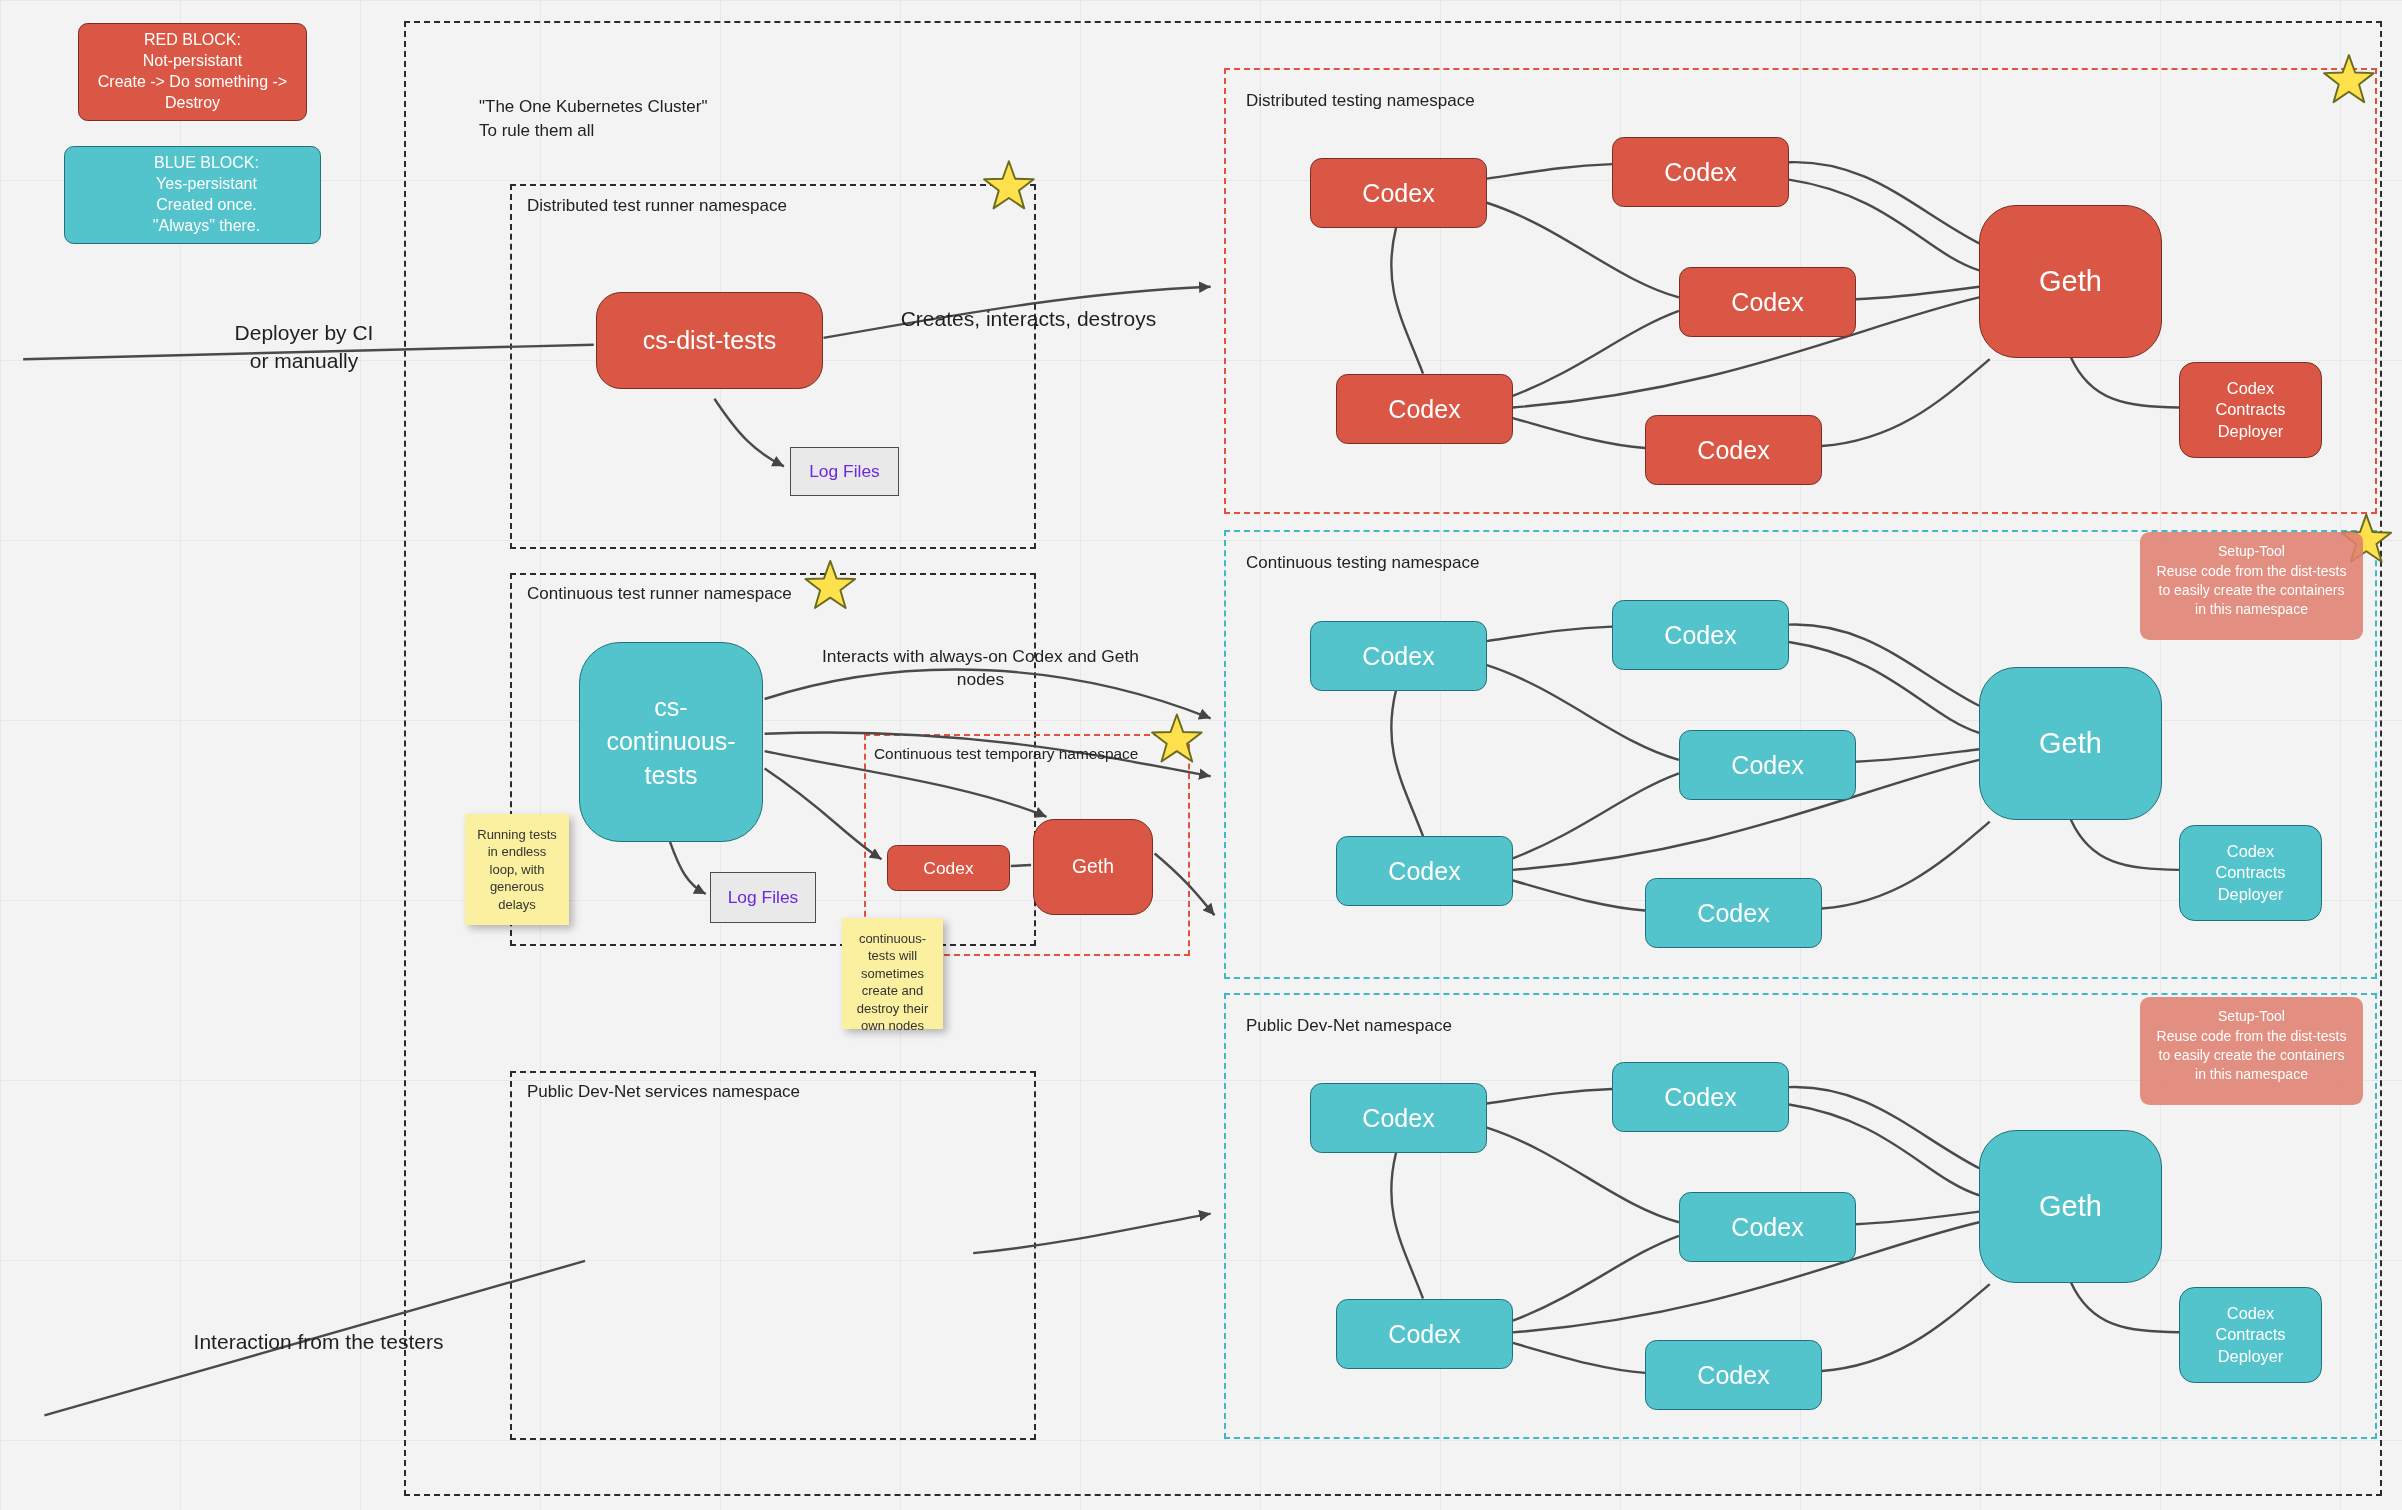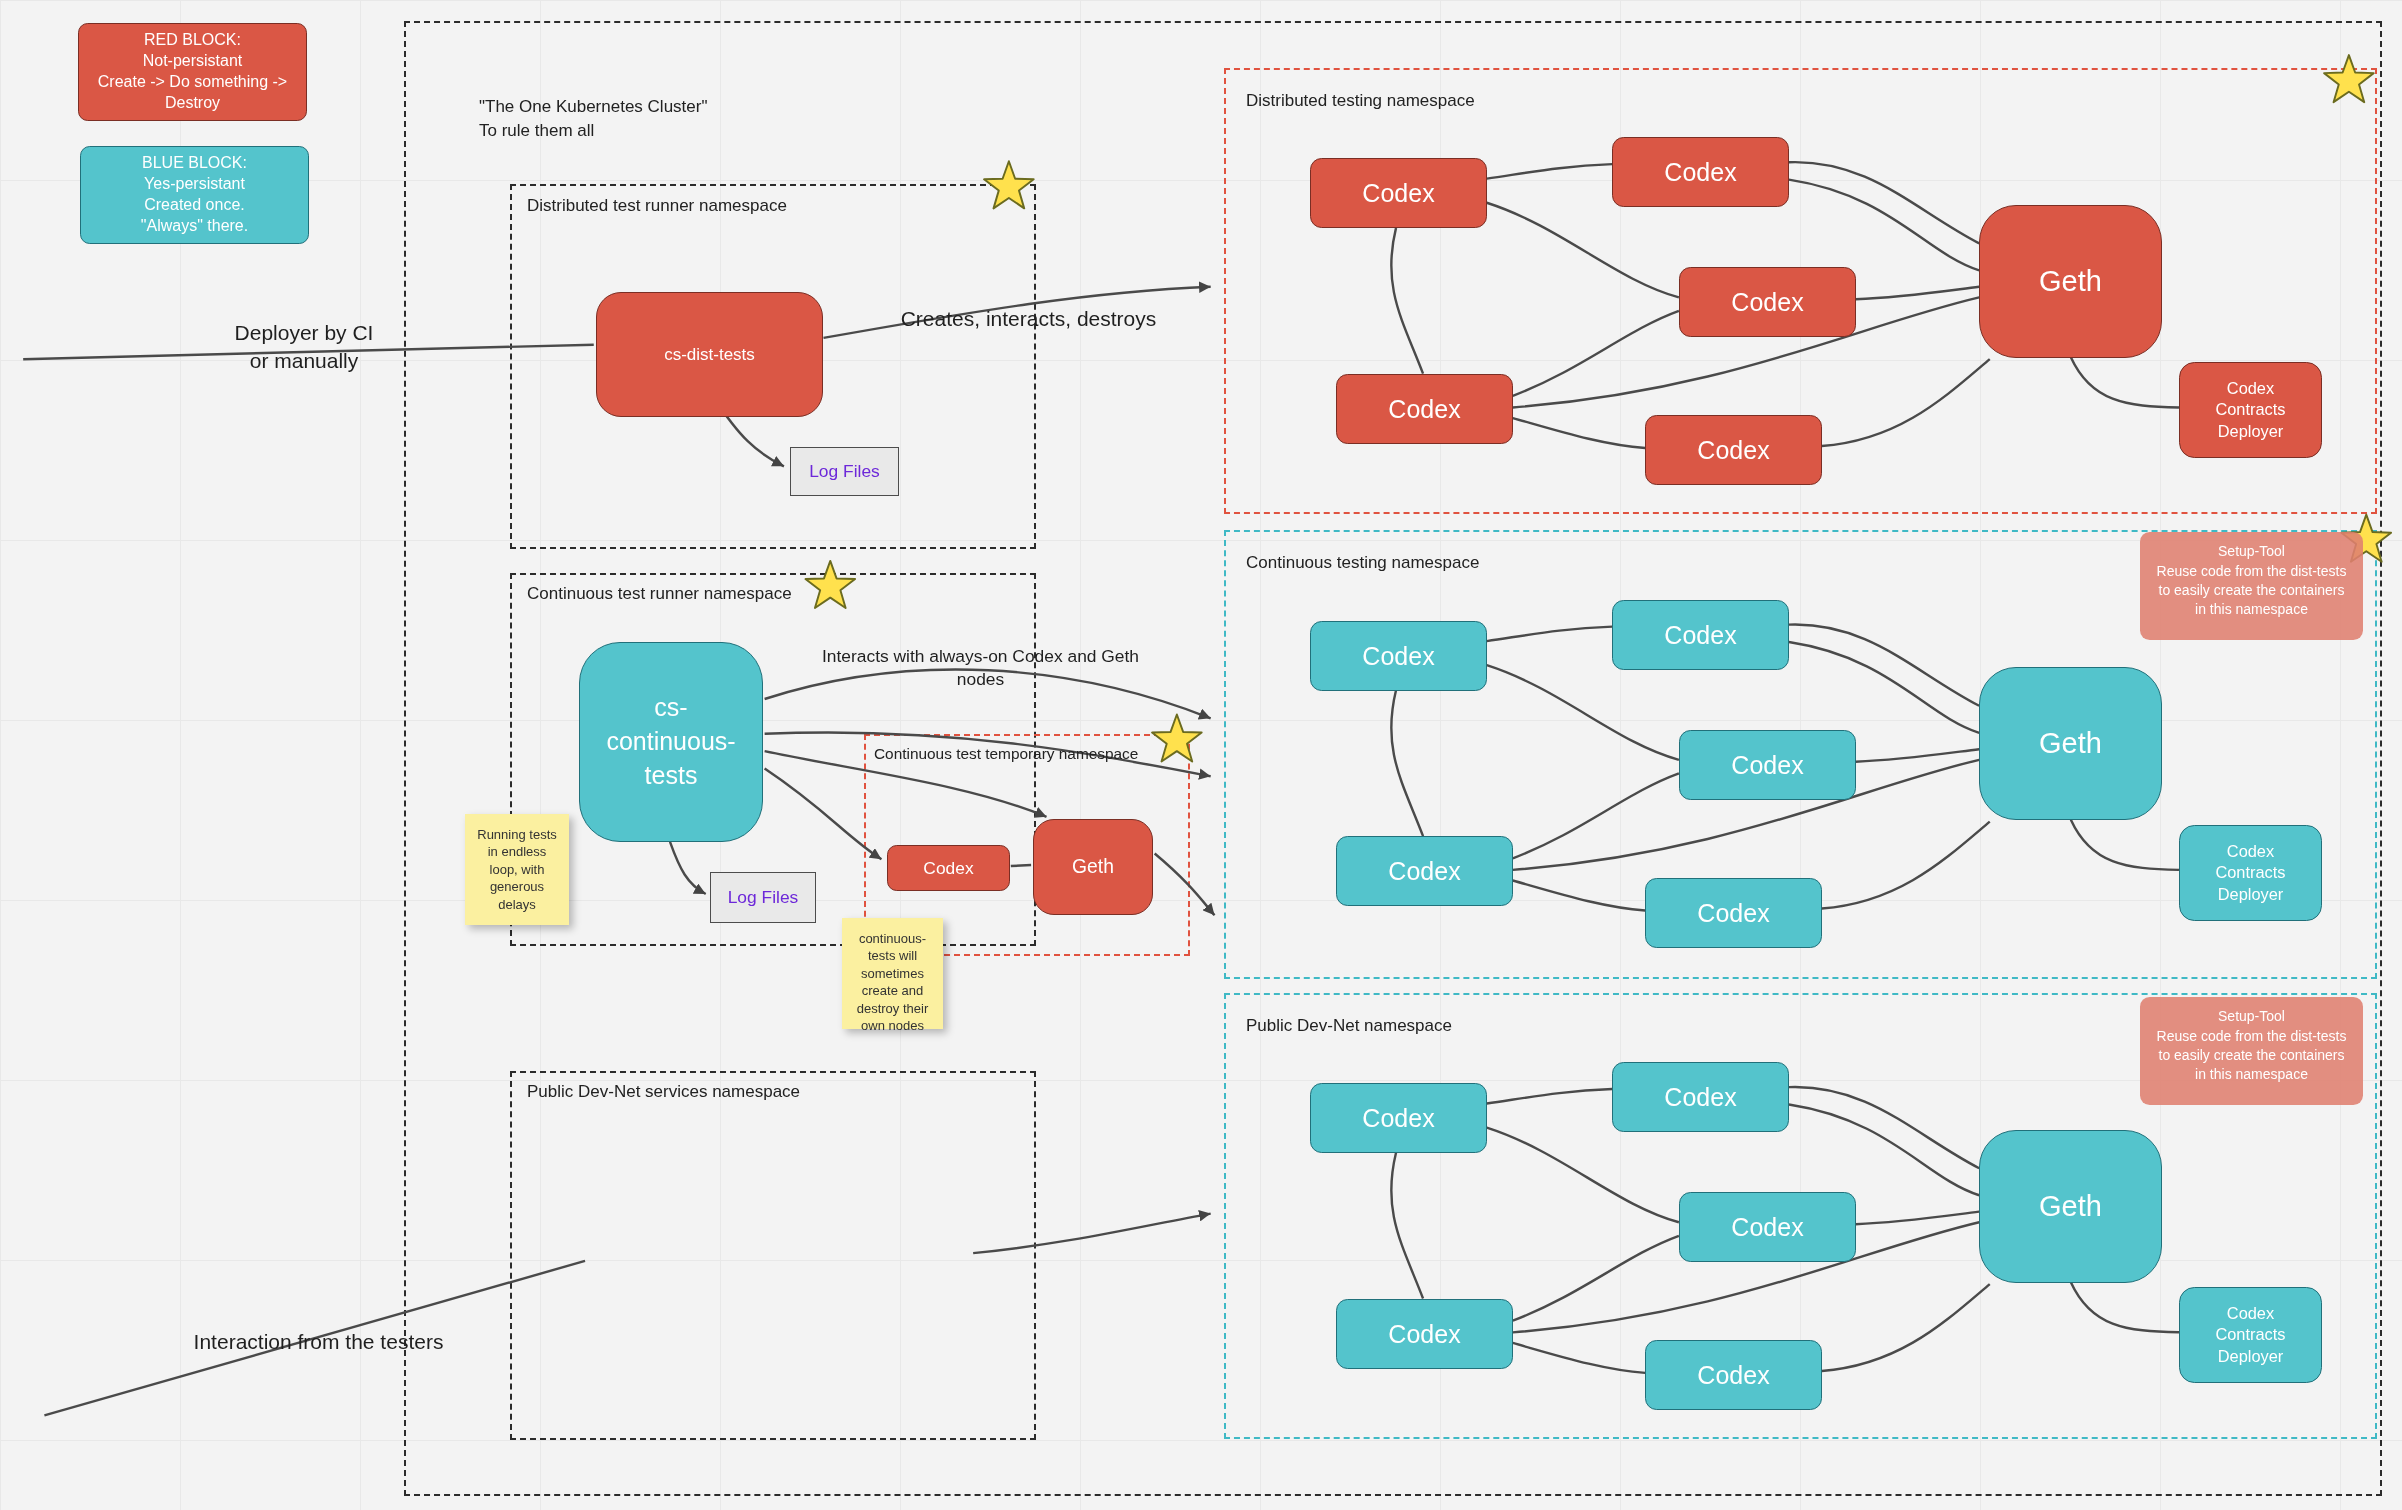--- a/index.html
+++ b/index.html
@@ -33,37 +33,37 @@
   .setup .t{margin-bottom:1.9px;}
   .annot{position:absolute;color:#1f1f1f;text-align:center;z-index:4;font-size:21px;line-height:1.35;}
   .annot.small{font-size:17.4px;}
   .legend{position:absolute;width:227px;height:96px;border-radius:9.7px;color:#fff;font-size:16px;
           text-align:center;display:flex;flex-direction:column;justify-content:center;z-index:3;line-height:1.3;}
   .legend.red{background:#da5745;border:1.9px solid #7a2e24;align-items:center;}
   .legend.teal{background:#54c4cc;border:1.9px solid #21707a;}
   .cluster-title{position:absolute;font-size:17px;color:#222;z-index:4;line-height:1.4;}
   svg.overlay{position:absolute;left:0;top:0;z-index:2;pointer-events:none;}
   .big-service{width:384px;height:276px;border-radius:56px;font-size:26px;line-height:1.45;padding:0 27px;}
-  .cs-dist{width:227px;height:125px;border-radius:25px;font-size:17px;}
+  .cs-dist{width:227px;height:97px;border-radius:25px;font-size:25px;}
   .cs-cont{width:184px;height:200px;border-radius:41px;font-size:25px;line-height:1.35;}
   .temp-codex{width:123px;height:46px;border-radius:9.7px;font-size:17.4px;}
   .temp-geth{width:120px;height:96px;border-radius:21px;font-size:19.3px;}
 </style>
 </head>
 <body>
 
 <div class="canvas">
 
   <div class="legend red" style="left:78px;top:23px;">
     <div>RED BLOCK:</div>
     <div>Not-persistant</div>
     <div>Create -&gt; Do something -&gt;</div>
     <div>Destroy</div>
   </div>
-  <div class="legend teal" style="left:80px;top:146px;">
+  <div class="legend teal" style="left:64px;top:146px;padding-left:28px;">
     <div>BLUE BLOCK:</div>
     <div>Yes-persistant</div>
     <div>Created once.</div>
     <div>"Always" there.</div>
   </div>
 
   <div class="ns" style="left:404px;top:21px;width:1974px;height:1471px;"></div>
   <div class="cluster-title" style="left:479px;top:95px;">
     <div>"The One Kubernetes Cluster"</div>
     <div>To rule them all</div>

